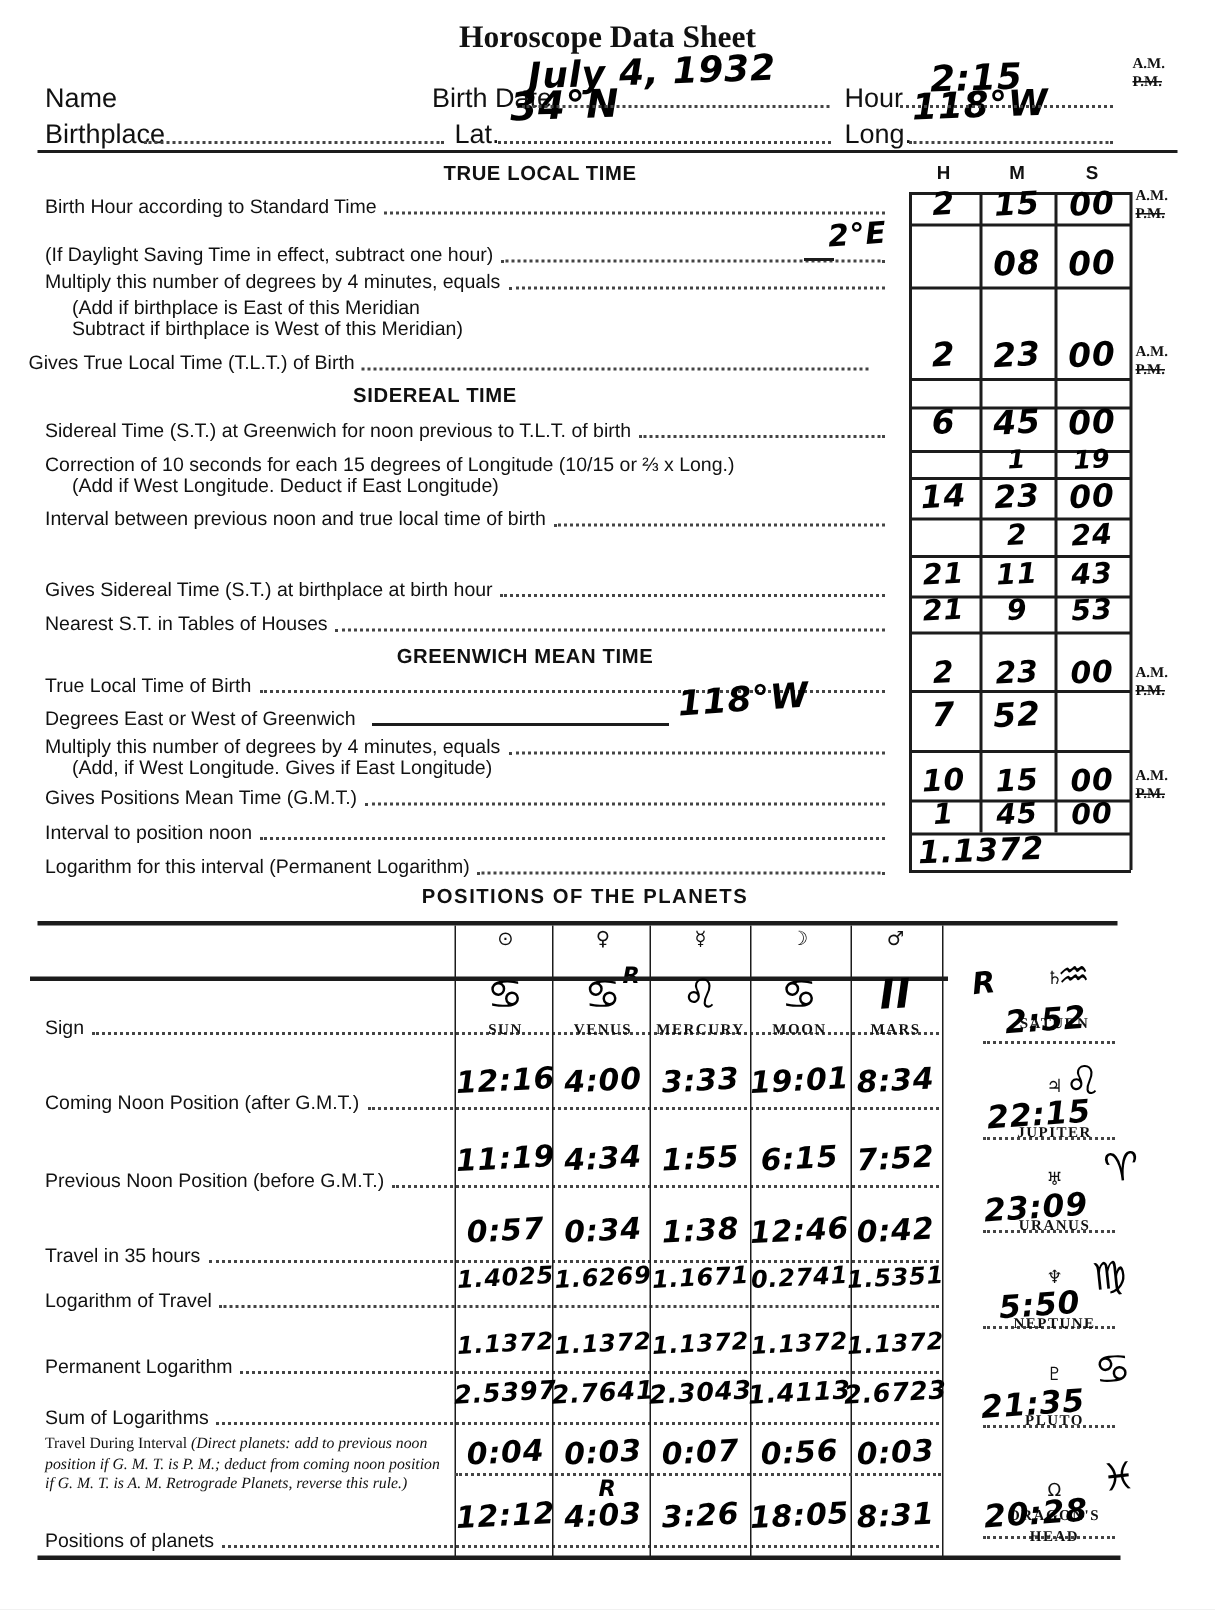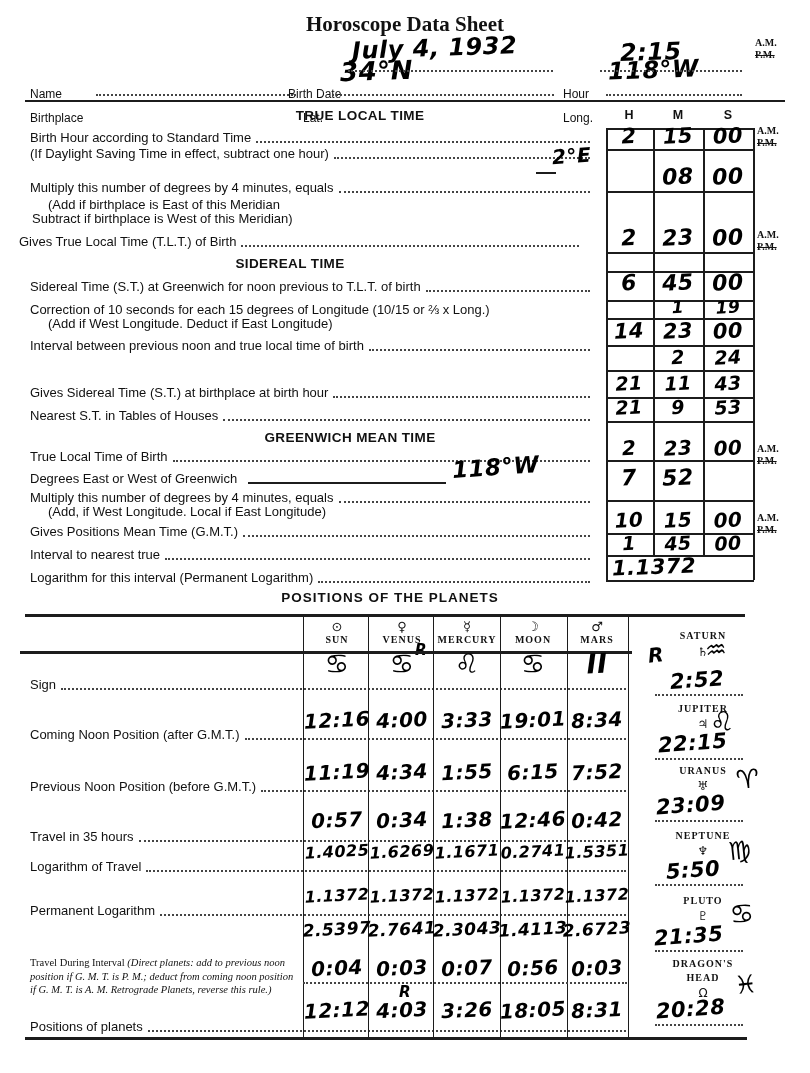--- a/index.html
+++ b/index.html
@@ -1,37 +1,37 @@
 <!DOCTYPE html>
 <html><head>
 <meta charset="utf-8">
 <style>
   html,body{margin:0;padding:0;background:#e8e8e8;}
   .page{position:relative;width:810px;height:1073px;background:#ffffff;overflow:hidden;
         font-family:"Liberation Sans",sans-serif;color:#111;}
   .title{position:absolute;left:405px;top:12px;transform:translateX(-50%);
          font-family:"Liberation Serif",serif;font-weight:bold;font-size:21px;white-space:nowrap;}
-  .print{position:absolute;font-size:12px;white-space:nowrap;margin-top:32px;}
+  .print{position:absolute;font-size:18px;white-space:nowrap;}
   .heading{position:absolute;font-size:13.5px;font-weight:bold;letter-spacing:.4px;
            transform:translateX(-50%);white-space:nowrap;}
   .lrow{position:absolute;display:flex;align-items:flex-end;height:16px;font-size:13px;}
   .lrow .lbl{white-space:nowrap;text-align:center;}
   .dots{flex:1;border-bottom:2px dotted #444;margin:0 2px 2px 5px;}
   .dotseg,.gdot{position:absolute;border-bottom:2px dotted #444;}
   .hline,.vline,.srule{position:absolute;background:#1c1c1c;}
   .hw{position:absolute;font-family:"DejaVu Sans",sans-serif;font-style:italic;font-weight:700;
       color:#000;white-space:nowrap;line-height:1;letter-spacing:.5px;}
   .hwc{transform:translate(-50%,0) rotate(-3deg);}
   .hwl{transform:rotate(-2deg);}
   .ampm{position:absolute;font-family:"Liberation Serif",serif;font-size:10px;font-weight:bold;line-height:1;}
   .struck{text-decoration:line-through;}
   .hms{position:absolute;font-size:12.5px;font-weight:bold;transform:translateX(-50%);}
   .colsym{position:absolute;font-size:13px;transform:translateX(-50%);font-family:"DejaVu Sans",sans-serif;}
   .colname{position:absolute;font-family:"Liberation Serif",serif;font-weight:bold;font-size:10px;
-           letter-spacing:1px;transform:translateX(-50%);}
+           letter-spacing:1px;transform:translateX(-50%);margin-top:47px;}
   .note{position:absolute;left:30px;top:956px;width:268px;font-family:"Liberation Serif",serif;
         font-size:10.5px;line-height:1.3;}
   .note em{font-family:"Liberation Serif",serif;}
 </style>
 </head>
 <body>
 
 <div class="page" id="page">
 
   <div class="title">Horoscope Data Sheet</div>
@@ -55,33 +55,33 @@
   <div class="heading" style="left:390px;top:590px;letter-spacing:1px">POSITIONS OF THE PLANETS</div>
 
   <span class="hms" style="left:629px;top:108px">H</span>
   <span class="hms" style="left:678px;top:108px">M</span>
   <span class="hms" style="left:728px;top:108px">S</span>
 
   <div class="lrow" style="left:30px;top:129px;width:562px">
       <span class="lbl">Birth Hour according to Standard Time</span>
       <i class="dots"></i>
     </div>
-  <div class="lrow" style="left:30px;top:145px;width:562px">
+  <div class="lrow" style="left:30px;top:161px;width:562px">
       <span class="lbl">(If Daylight Saving Time in effect, subtract one hour)</span>
       <i class="dots"></i>
     </div>
   <span class="hw" style="left:552px;top:146px;font-size:20px;transform:rotate(-4deg)">2°E</span>
   <div class="lrow" style="left:30px;top:179px;width:562px">
       <span class="lbl">Multiply this number of degrees by 4 minutes, equals</span>
       <i class="dots"></i>
     </div>
   <div class="lrow" style="left:48px;top:196px;width:540px">
       <span class="lbl">(Add if birthplace is East of this Meridian</span>
     </div>
-  <div class="lrow" style="left:32px;top:210px;width:540px">
+  <div class="lrow" style="left:48px;top:210px;width:540px">
       <span class="lbl">Subtract if birthplace is West of this Meridian)</span>
     </div>
   <div class="lrow" style="left:19px;top:233px;width:562px">
       <span class="lbl">Gives True Local Time (T.L.T.) of Birth</span>
       <i class="dots"></i>
     </div>
 
   <div class="lrow" style="left:30px;top:278px;width:562px">
       <span class="lbl">Sidereal Time (S.T.) at Greenwich for noon previous to T.L.T. of birth</span>
       <i class="dots"></i>
@@ -112,28 +112,28 @@
   <div class="lrow" style="left:30px;top:470px;width:562px">
       <span class="lbl">Degrees East or West of Greenwich</span>
     </div>
   <div class="srule" style="left:248px;top:482px;width:198px;height:1.5px"></div>
   <span class="hw" style="left:452px;top:456px;font-size:23px;transform:rotate(-4deg)">118°W</span>
   <div class="lrow" style="left:30px;top:489px;width:562px">
       <span class="lbl">Multiply this number of degrees by 4 minutes, equals</span>
       <i class="dots"></i>
     </div>
   <div class="lrow" style="left:48px;top:503px;width:540px">
-      <span class="lbl">(Add, if West Longitude. Local if East Longitude)</span>
+      <span class="lbl">(Add, if West Longitude. Gives if East Longitude)</span>
     </div>
   <div class="lrow" style="left:30px;top:523px;width:562px">
       <span class="lbl">Gives Positions Mean Time (G.M.T.)</span>
       <i class="dots"></i>
     </div>
   <div class="lrow" style="left:30px;top:546px;width:562px">
-      <span class="lbl">Interval to nearest true</span>
+      <span class="lbl">Interval to position noon</span>
       <i class="dots"></i>
     </div>
   <div class="lrow" style="left:30px;top:569px;width:562px">
       <span class="lbl">Logarithm for this interval (Permanent Logarithm)</span>
       <i class="dots"></i>
     </div>
 
   <div class="lrow" style="left:30px;top:676px;width:598px">
       <span class="lbl">Sign</span>
       <i class="dots"></i>
@@ -149,20 +149,24 @@
   <div class="lrow" style="left:30px;top:828px;width:598px">
       <span class="lbl">Travel in 35 hours</span>
       <i class="dots"></i>
     </div>
   <div class="lrow" style="left:30px;top:858px;width:598px">
       <span class="lbl">Logarithm of Travel</span>
       <i class="dots"></i>
     </div>
   <div class="lrow" style="left:30px;top:902px;width:598px">
       <span class="lbl">Permanent Logarithm</span>
+      <i class="dots"></i>
+    </div>
+  <div class="lrow" style="left:30px;top:936px;width:598px">
+      <span class="lbl">Sum of Logarithms</span>
       <i class="dots"></i>
     </div>
   <div class="note">
     <span>Travel During Interval</span>
     <em>(Direct planets: add to previous noon position if G. M. T. is P. M.; deduct from coming noon position if G. M. T. is A. M. Retrograde Planets, reverse this rule.)</em>
   </div>
   <div class="lrow" style="left:30px;top:1018px;width:598px">
       <span class="lbl">Positions of planets</span>
       <i class="dots"></i>
     </div>

